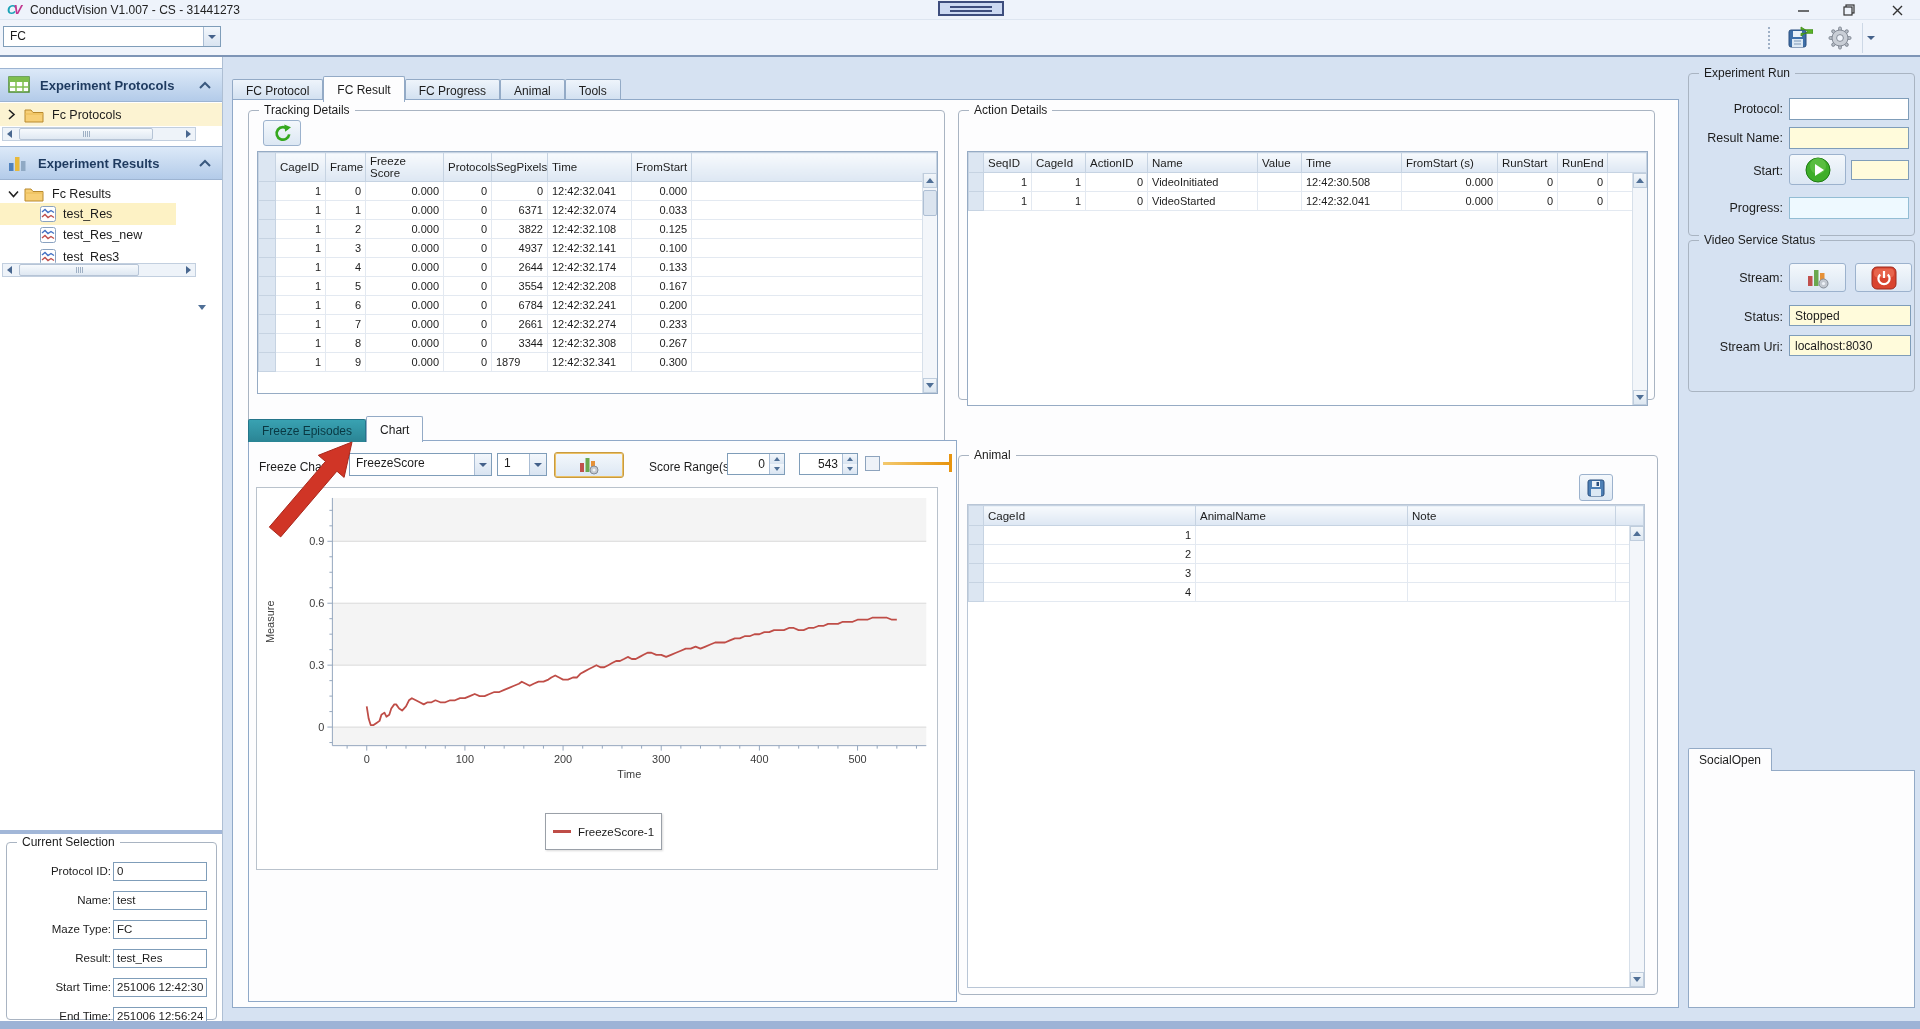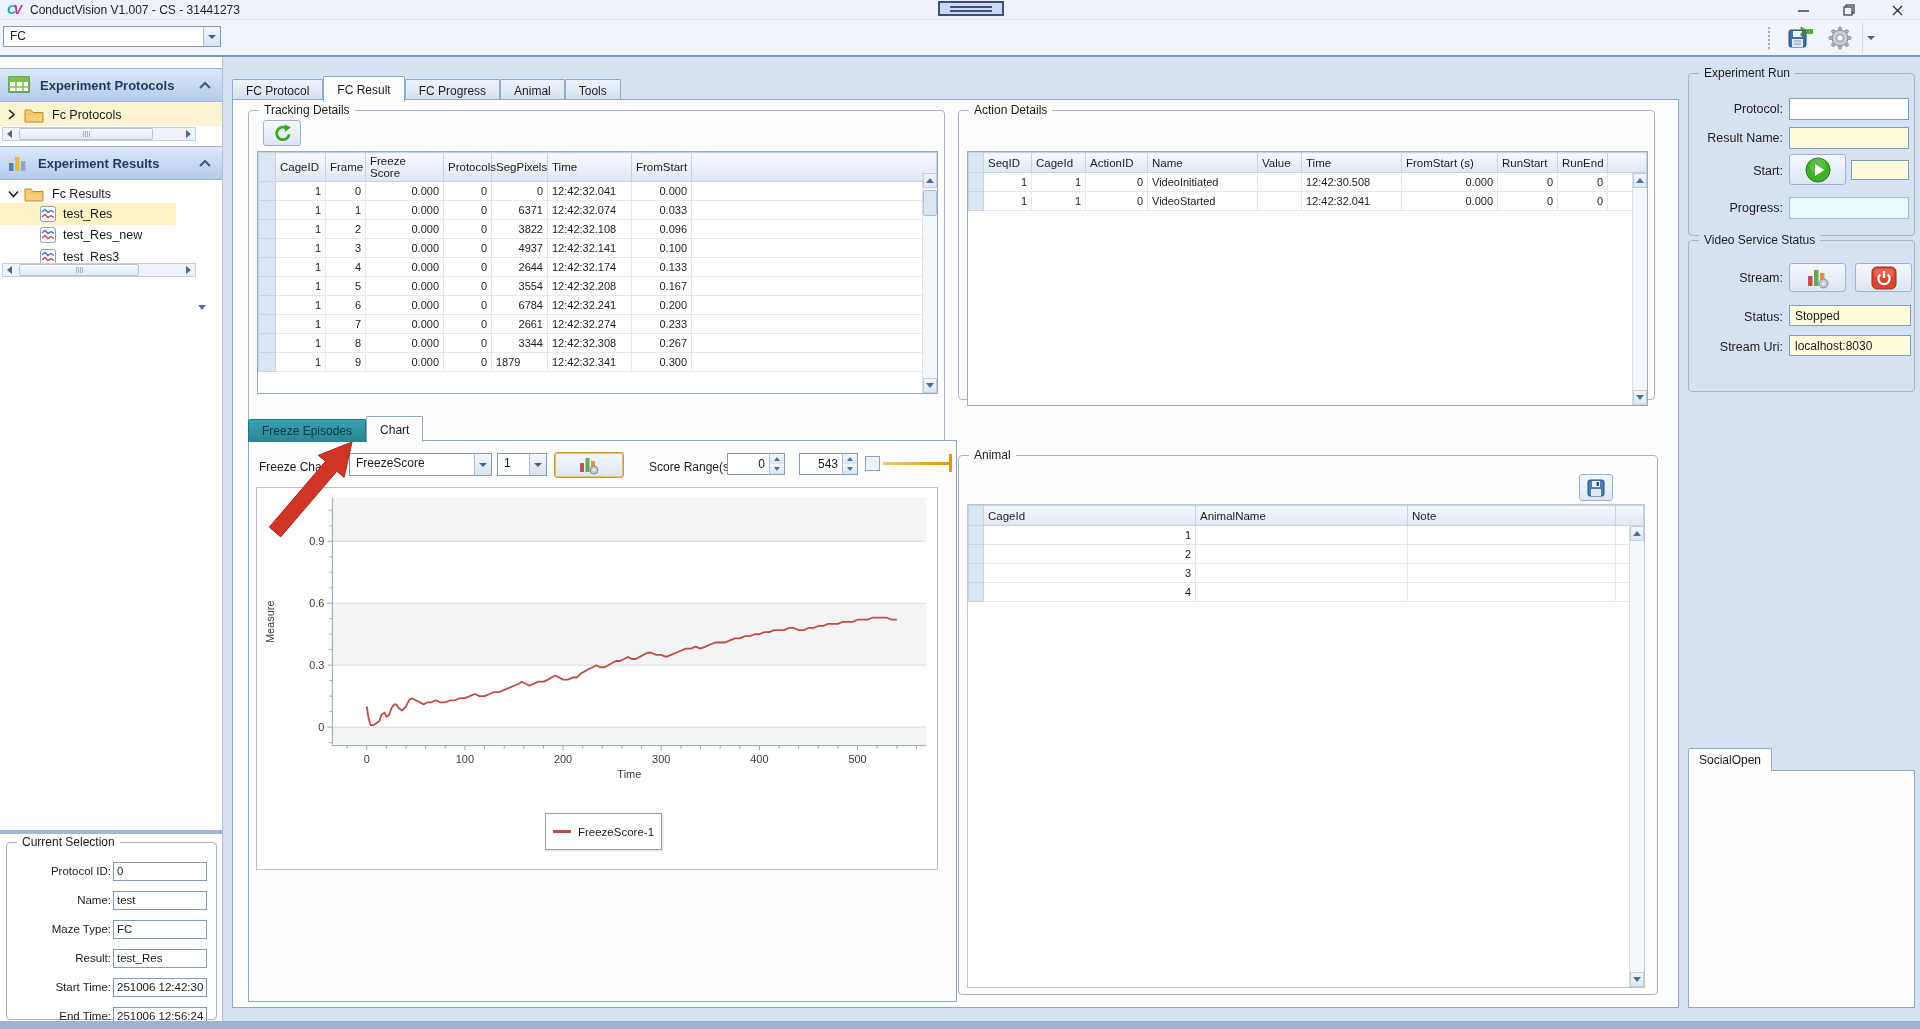--- a/index.html
+++ b/index.html
@@ -419,21 +419,21 @@
             <td></td>
           </tr>
           <tr>
             <td class="rh"></td>
             <td style="text-align: right;">1</td>
             <td style="text-align: right;">2</td>
             <td style="text-align: right;">0.000</td>
             <td style="text-align: right;">0</td>
             <td style="text-align: right;">3822</td>
             <td style="text-align: left;">12:42:32.108</td>
-            <td style="text-align: right;">0.096</td>
+            <td style="text-align: right;">0.125</td>
             <td></td>
           </tr>
           <tr>
             <td class="rh"></td>
             <td style="text-align: right;">1</td>
             <td style="text-align: right;">3</td>
             <td style="text-align: right;">0.000</td>
             <td style="text-align: right;">0</td>
             <td style="text-align: right;">4937</td>
             <td style="text-align: left;">12:42:32.141</td>

